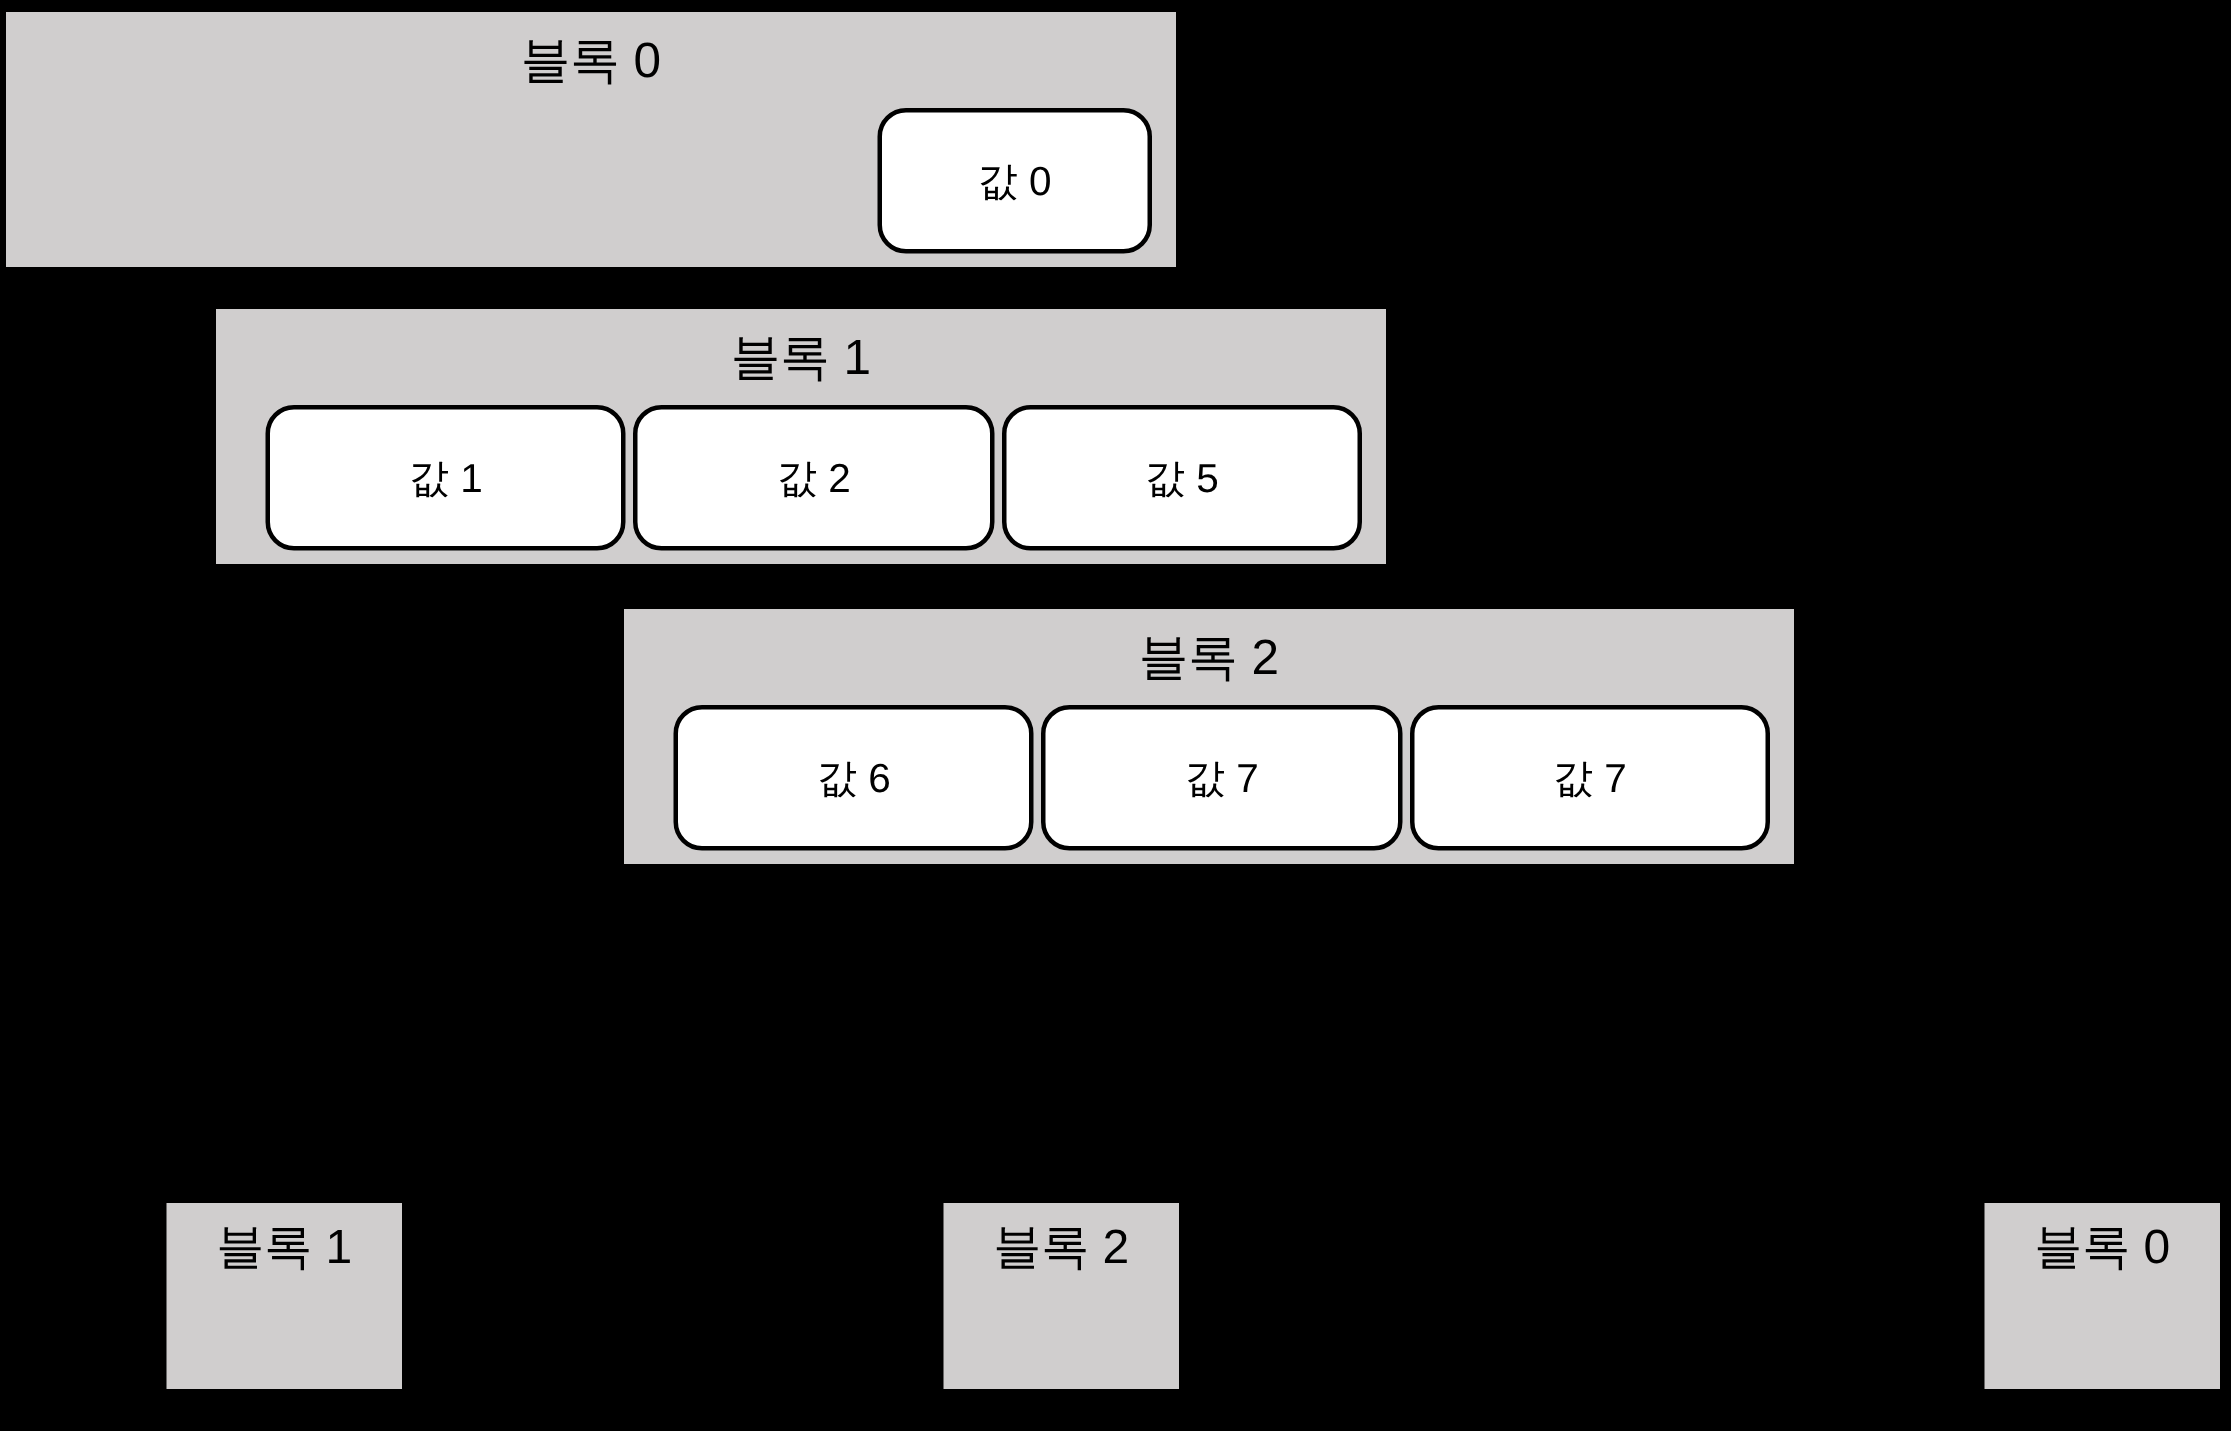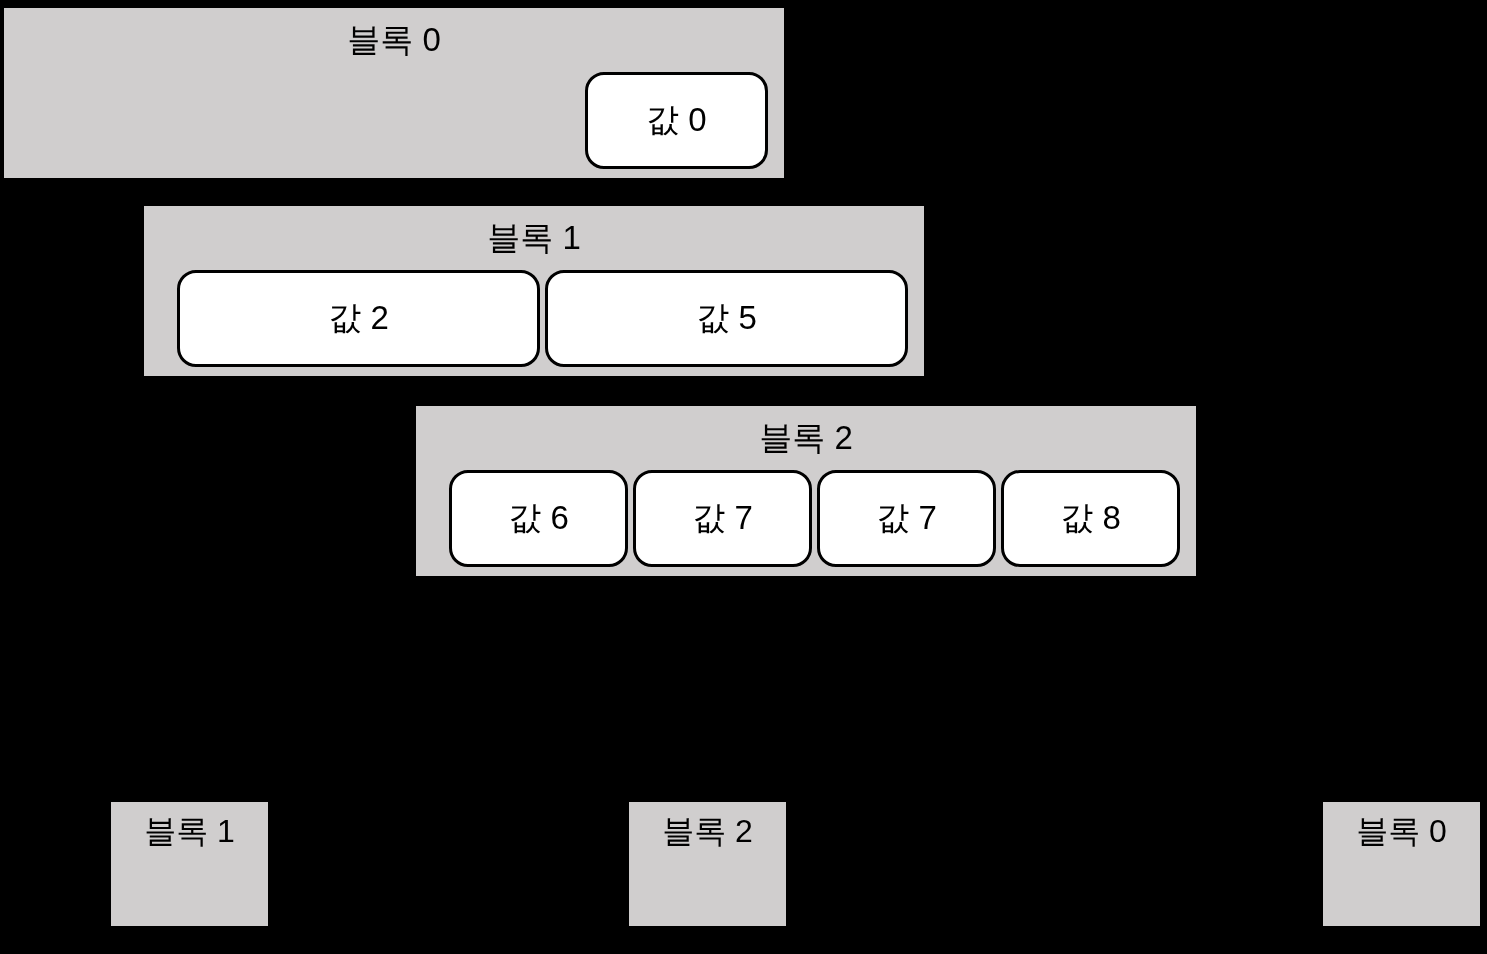--- a/index.html
+++ b/index.html
@@ -50,21 +50,21 @@
     min-width: 0;
   }
   .value-box {
     background: var(--box-fill, #ffffff);
     border: 3px solid var(--box-border, #000000);
     border-radius: 19px;
     box-sizing: border-box;
     display: flex;
     align-items: center;
     justify-content: center;
-    font-size: 33px;
+    font-size: 27px;
     white-space: nowrap;
   }
   .placeholder {
     visibility: hidden;
   }
 
   
   .small-block {
     position: absolute;
     width: 157px;
@@ -94,32 +94,32 @@
       <div class="slot placeholder"></div>
       <div class="slot placeholder"></div>
       <div class="slot placeholder"></div>
       <div class="slot value-box">값 0</div>
     </div>
   </div>
 
   <div class="big-block big-block-1">
     <div class="block-title">블록 1</div>
     <div class="slot-row">
+      <div class="slot value-box">값 1</div>
       <div class="slot value-box">값 2</div>
       <div class="slot value-box">값 5</div>
     </div>
   </div>
 
   <div class="big-block big-block-2">
     <div class="block-title">블록 2</div>
     <div class="slot-row">
       <div class="slot value-box">값 6</div>
       <div class="slot value-box">값 7</div>
       <div class="slot value-box">값 7</div>
-      <div class="slot value-box">값 8</div>
     </div>
   </div>
 
   <div class="small-block small-block-1">
     <div class="block-title">블록 1</div>
   </div>
 
   <div class="small-block small-block-2">
     <div class="block-title">블록 2</div>
   </div>

